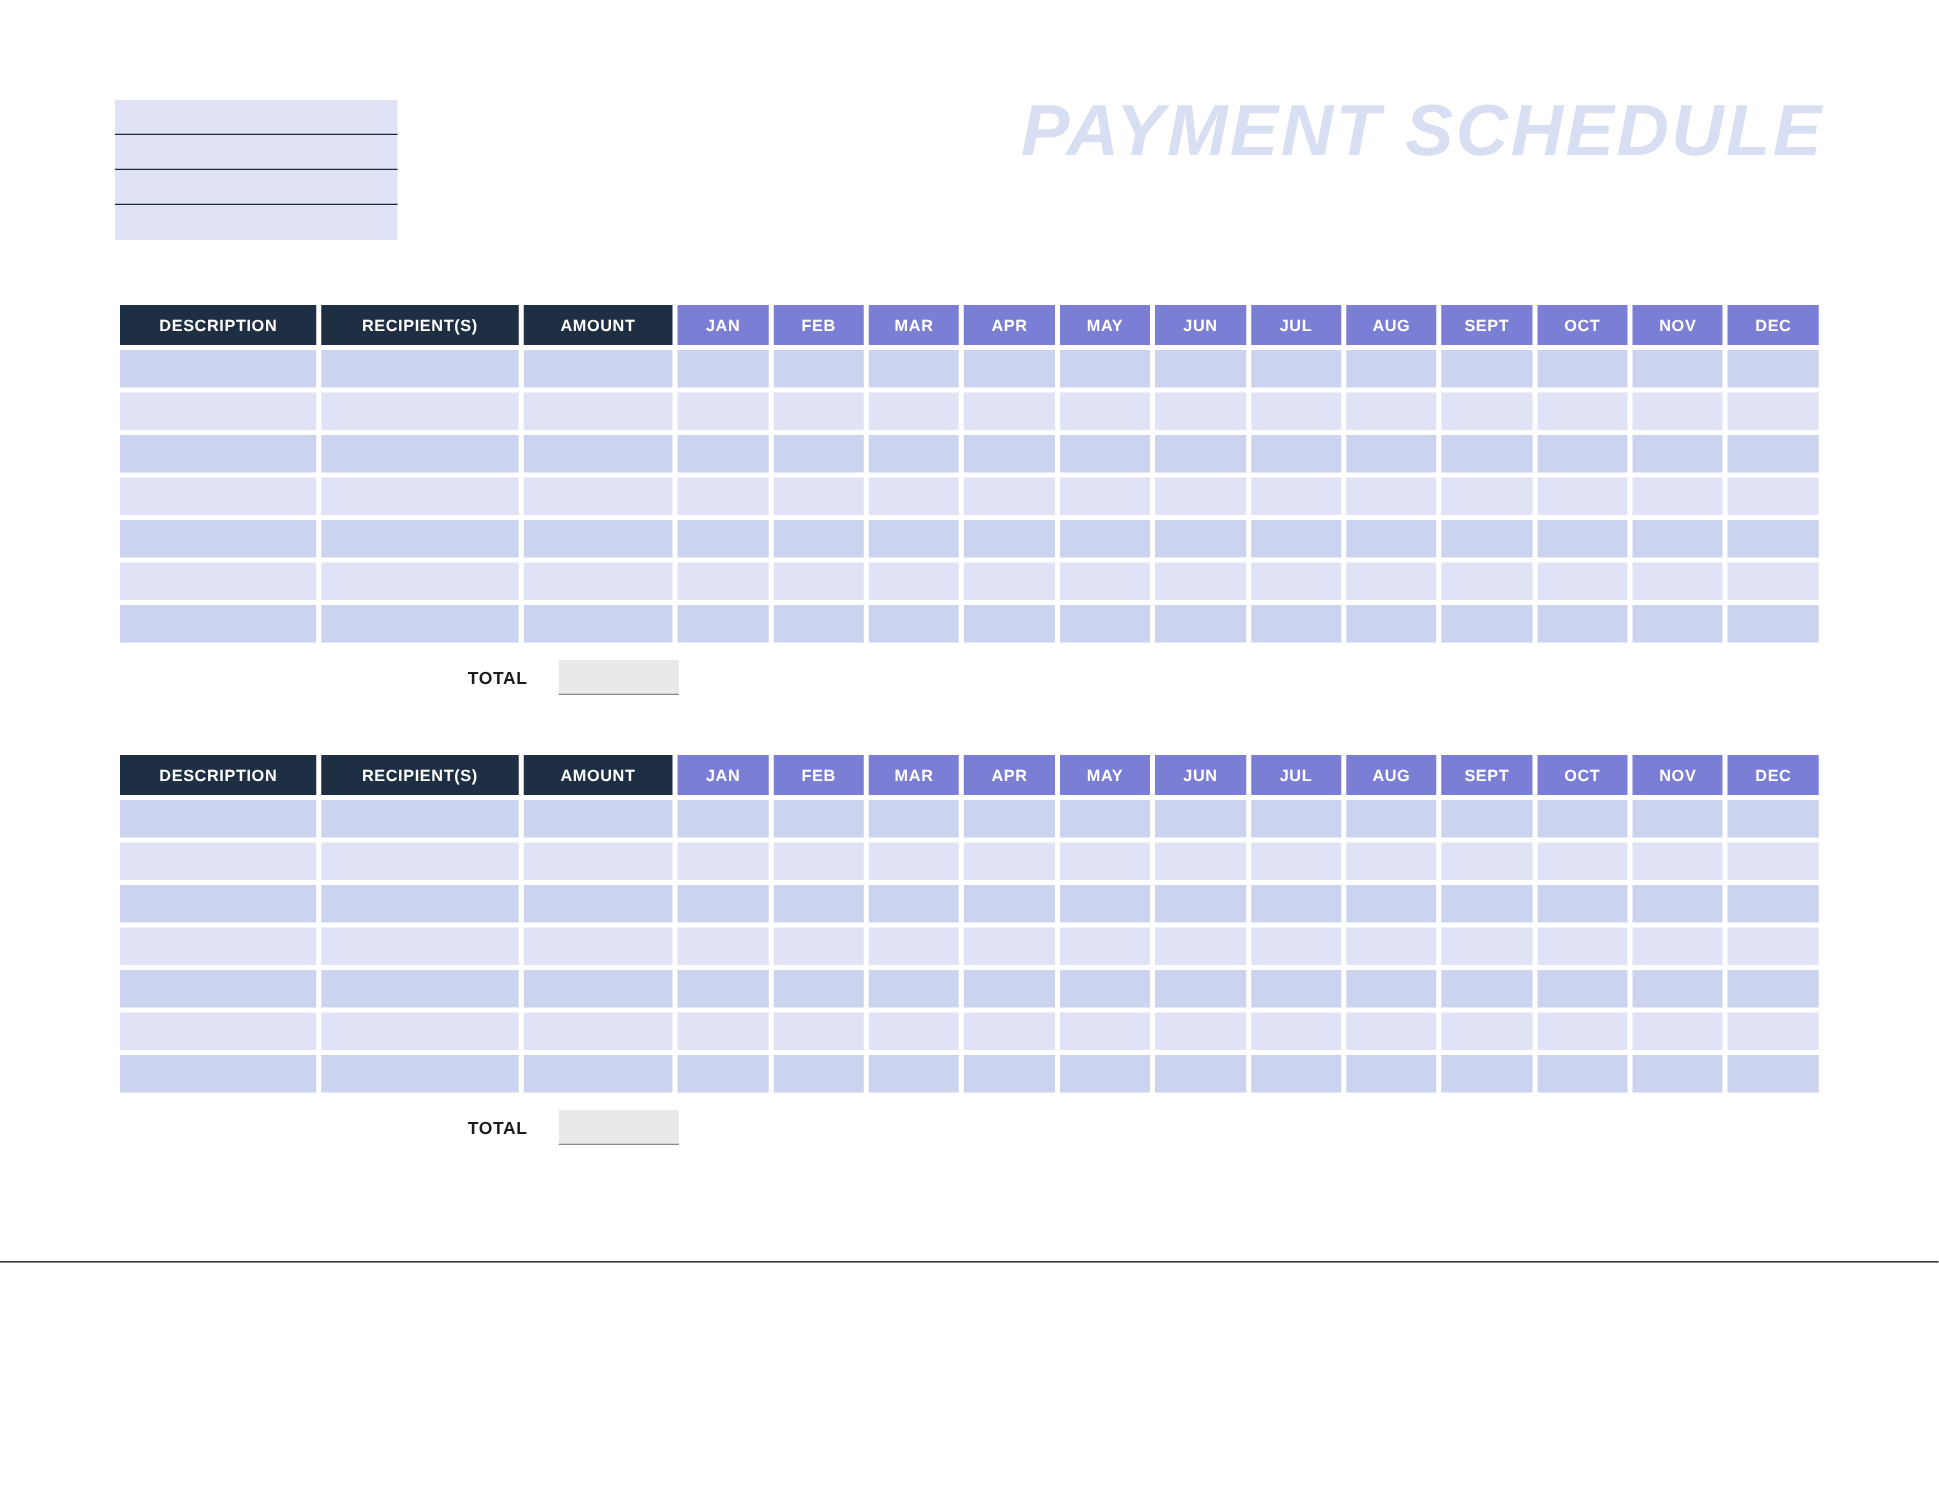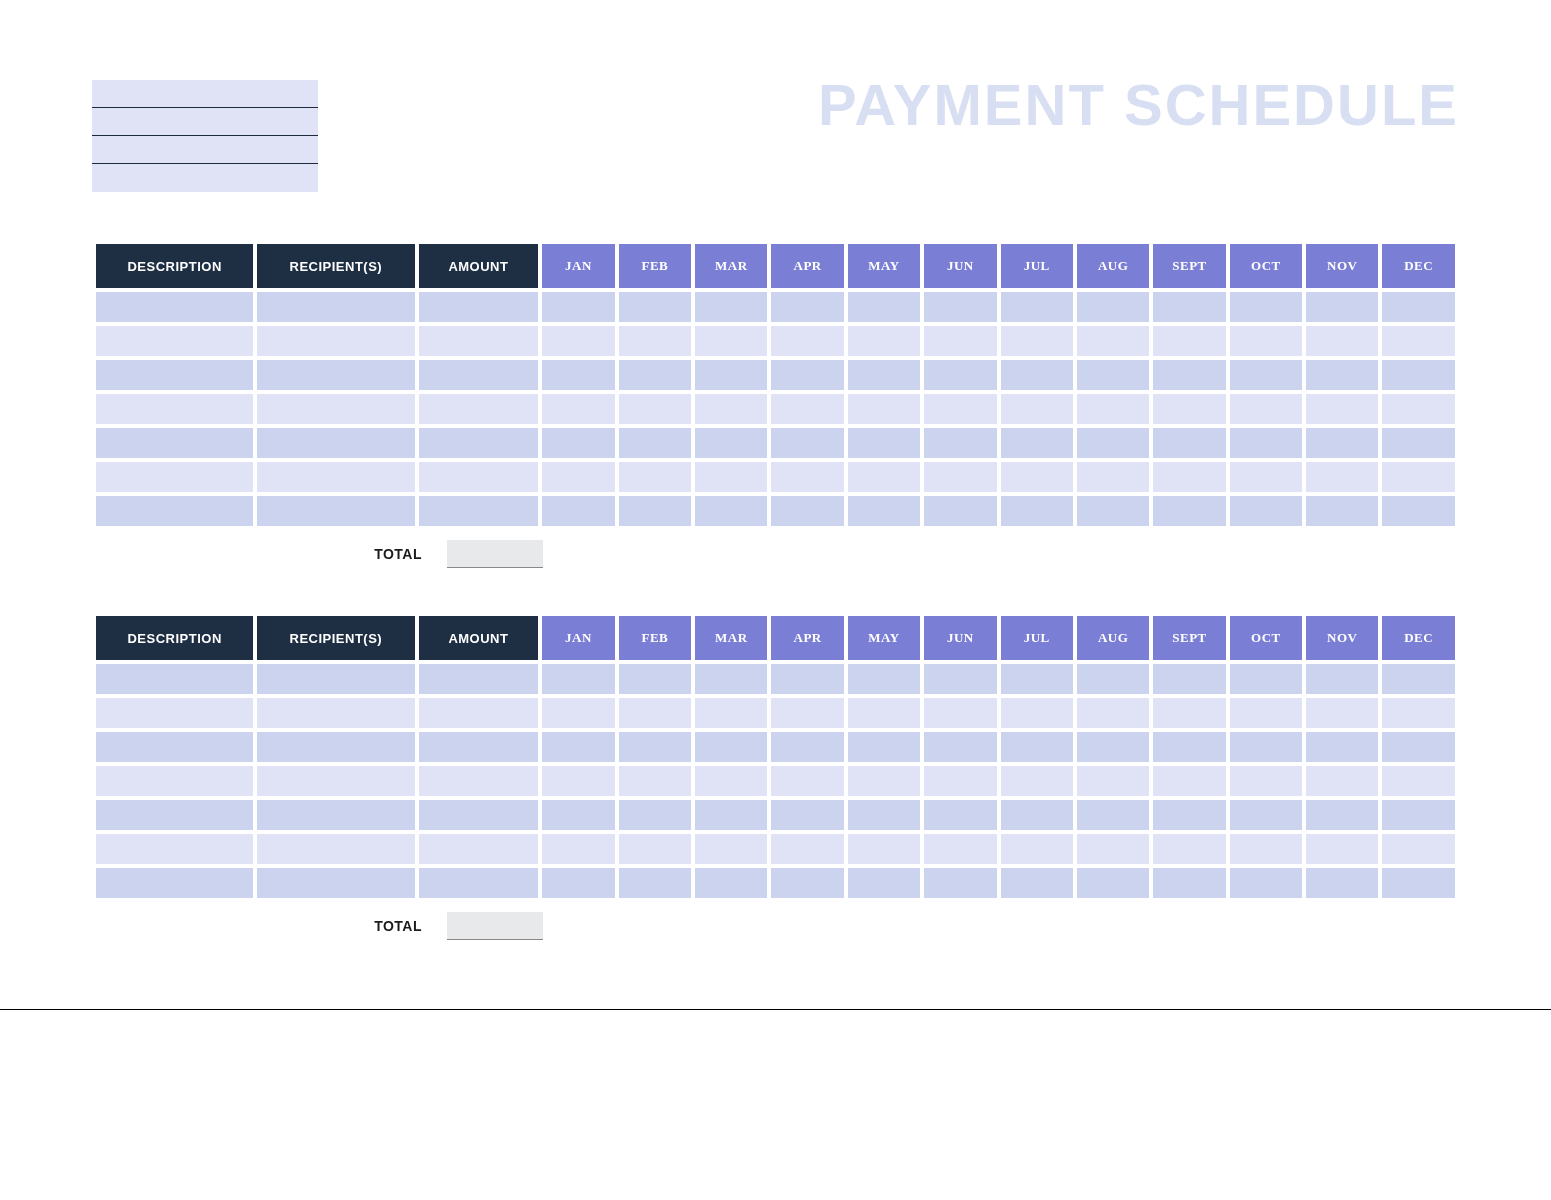--- a/index.html
+++ b/index.html
@@ -17,20 +17,21 @@
     height: 1010px;
     position: relative;
     padding: 80px 92px 60px 92px;
     border-bottom: 1px solid #000;
   }
   .top-row {
     display: flex;
     justify-content: space-between;
     align-items: flex-start;
     margin-bottom: 48px;
+    font-style: italic;
   }
   .header-box {
     width: 226px;
   }
   .header-line {
     height: 28px;
     background: #dfe3f5;
     border-bottom: 1px solid #1c2a3a;
   }
   .header-line:last-child { border-bottom: none; }
@@ -50,24 +51,24 @@
     table-layout: fixed;
     margin-bottom: 10px;
   }
   .schedule-table th {
     color: #fff;
     font-size: 13px;
     font-weight: 700;
     letter-spacing: 0.5px;
     padding: 6px 4px;
     text-align: center;
-    height: 44px;
+    height: 32px;
   }
   .schedule-table th.dark { background: #1e2e43; }
-  .schedule-table th.purple { background: #7a7ed4; font-family: Liberation Serif, serif; }
+  .schedule-table th.purple { background: #7a7ed4; }
   .schedule-table td {
     height: 30px;
     background: #dfe3f5;
   }
   .schedule-table tr.dark-row td { background: #ccd3ee; }
   .col-desc { width: 126px; }
   .col-recip { width: 126px; }
   .col-amount { width: 96px; }
   .col-month { width: 58px; }
   .total-row {

